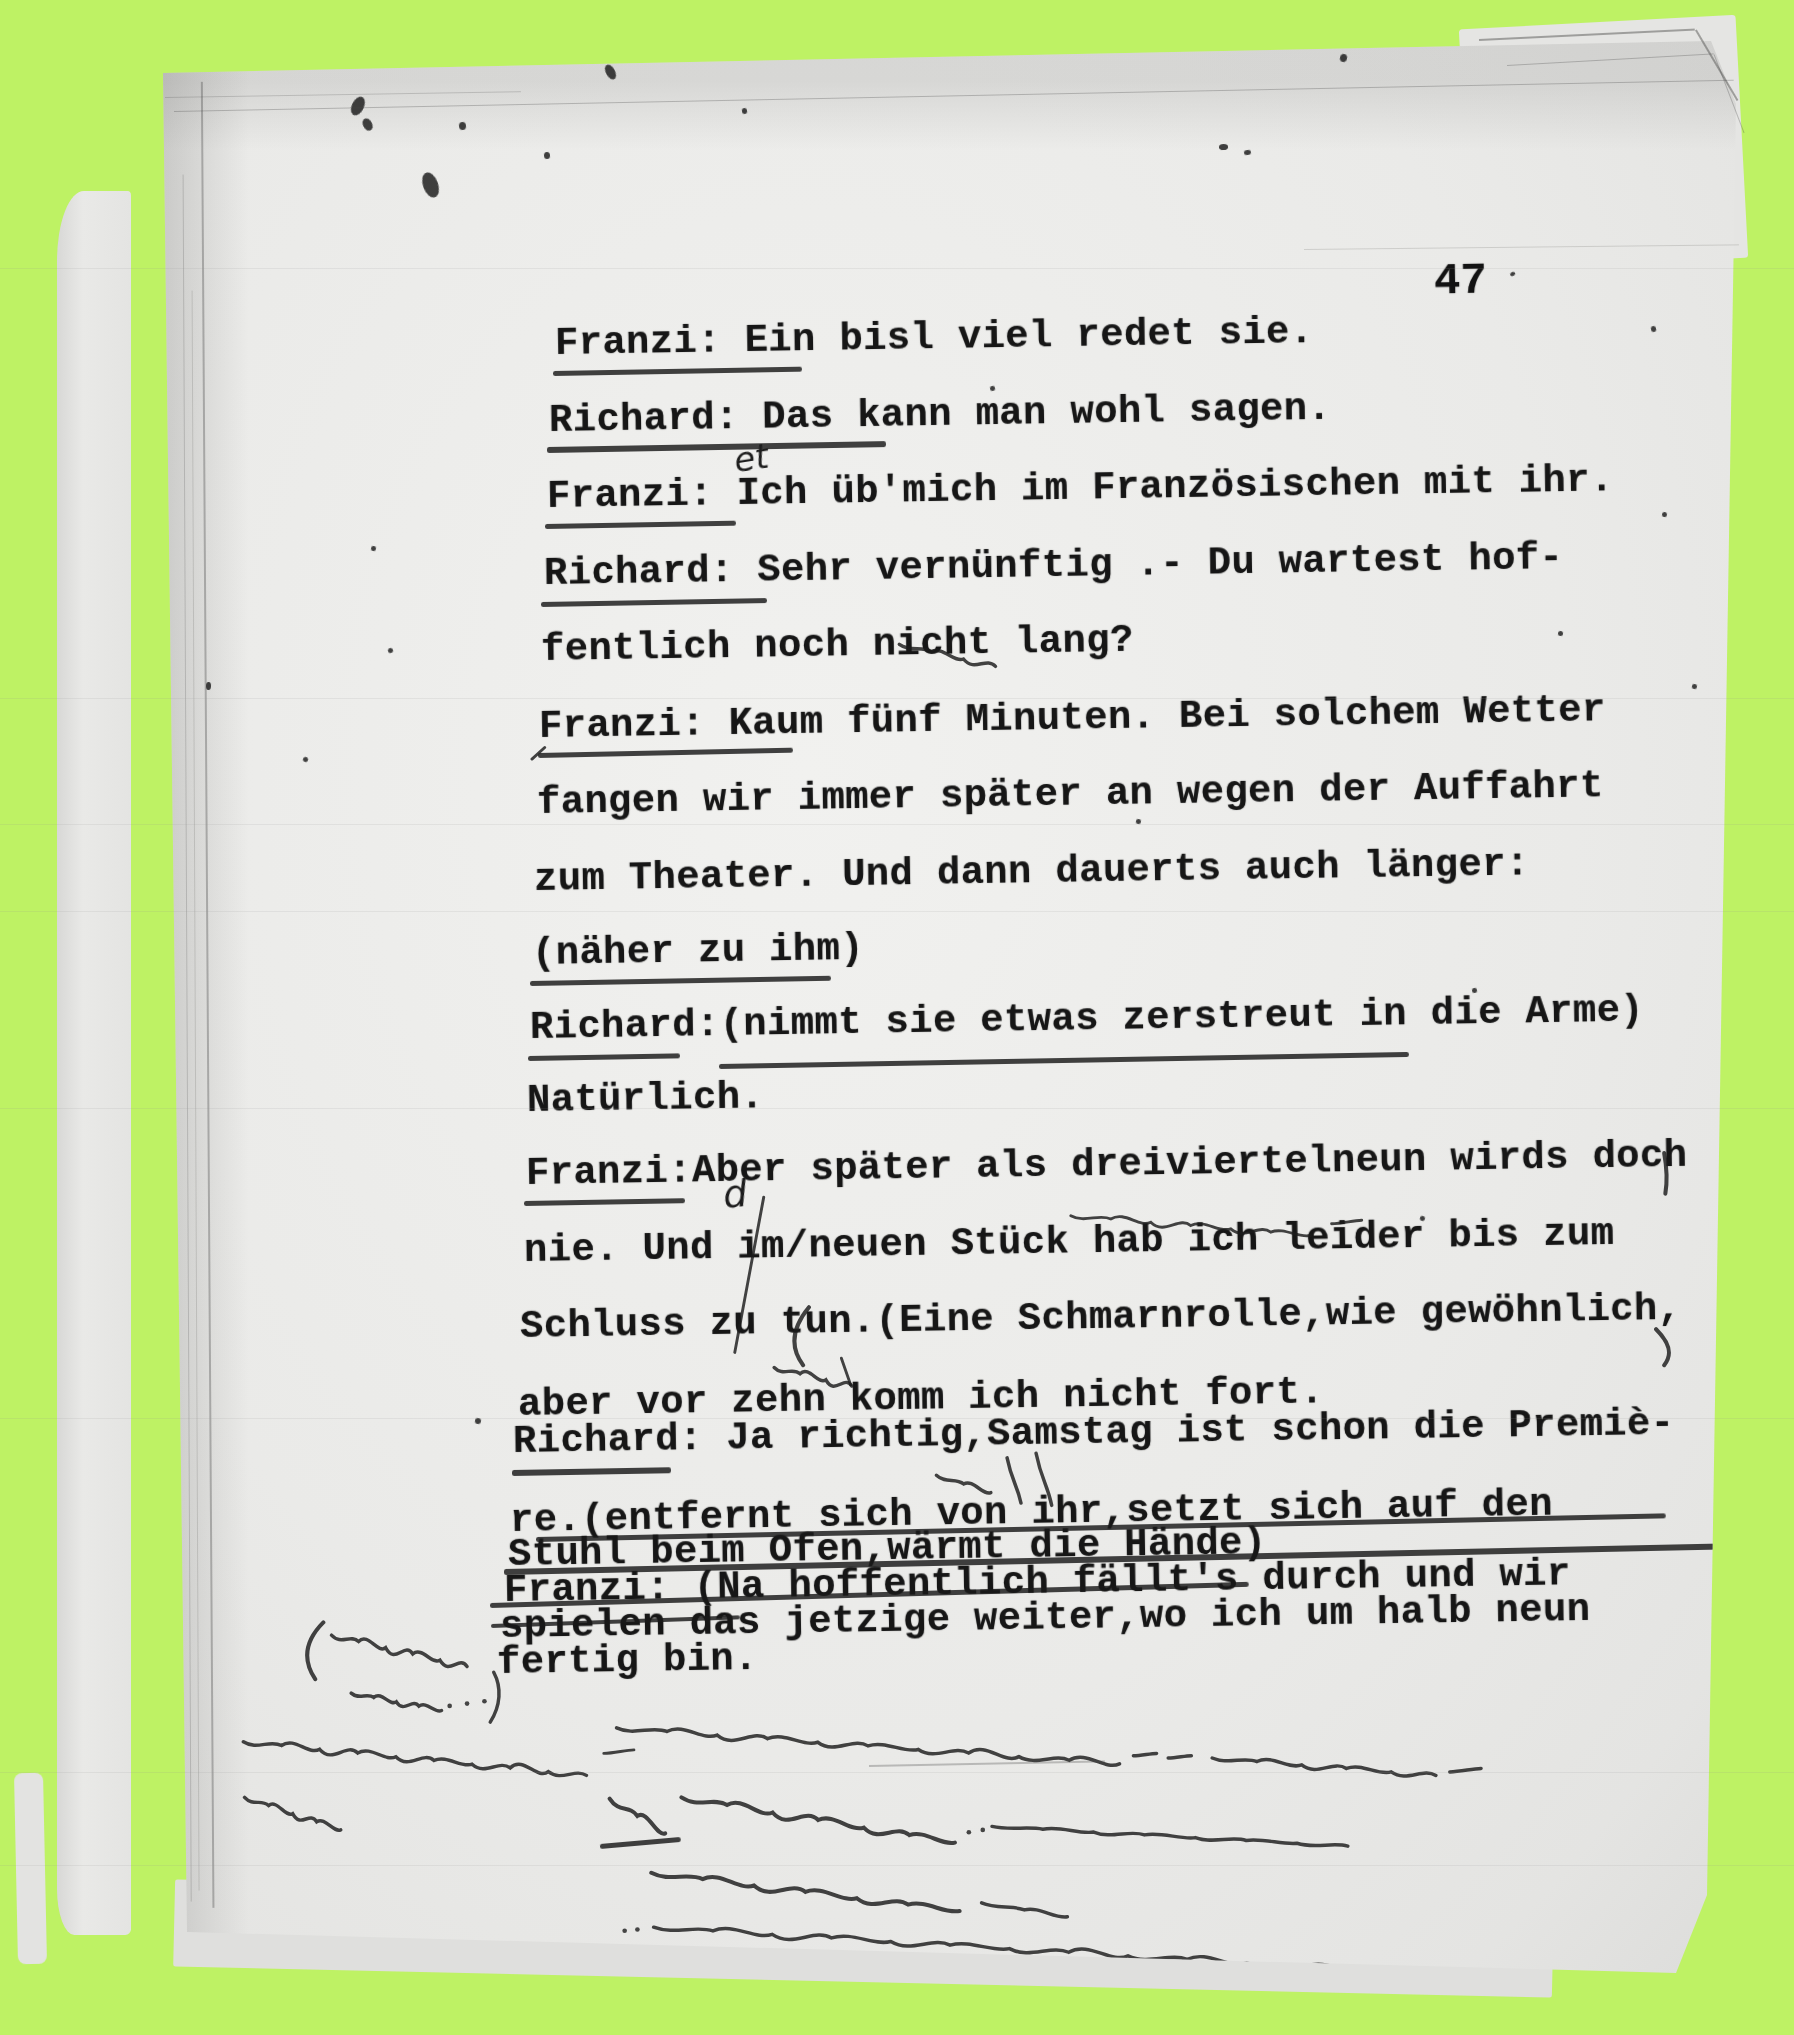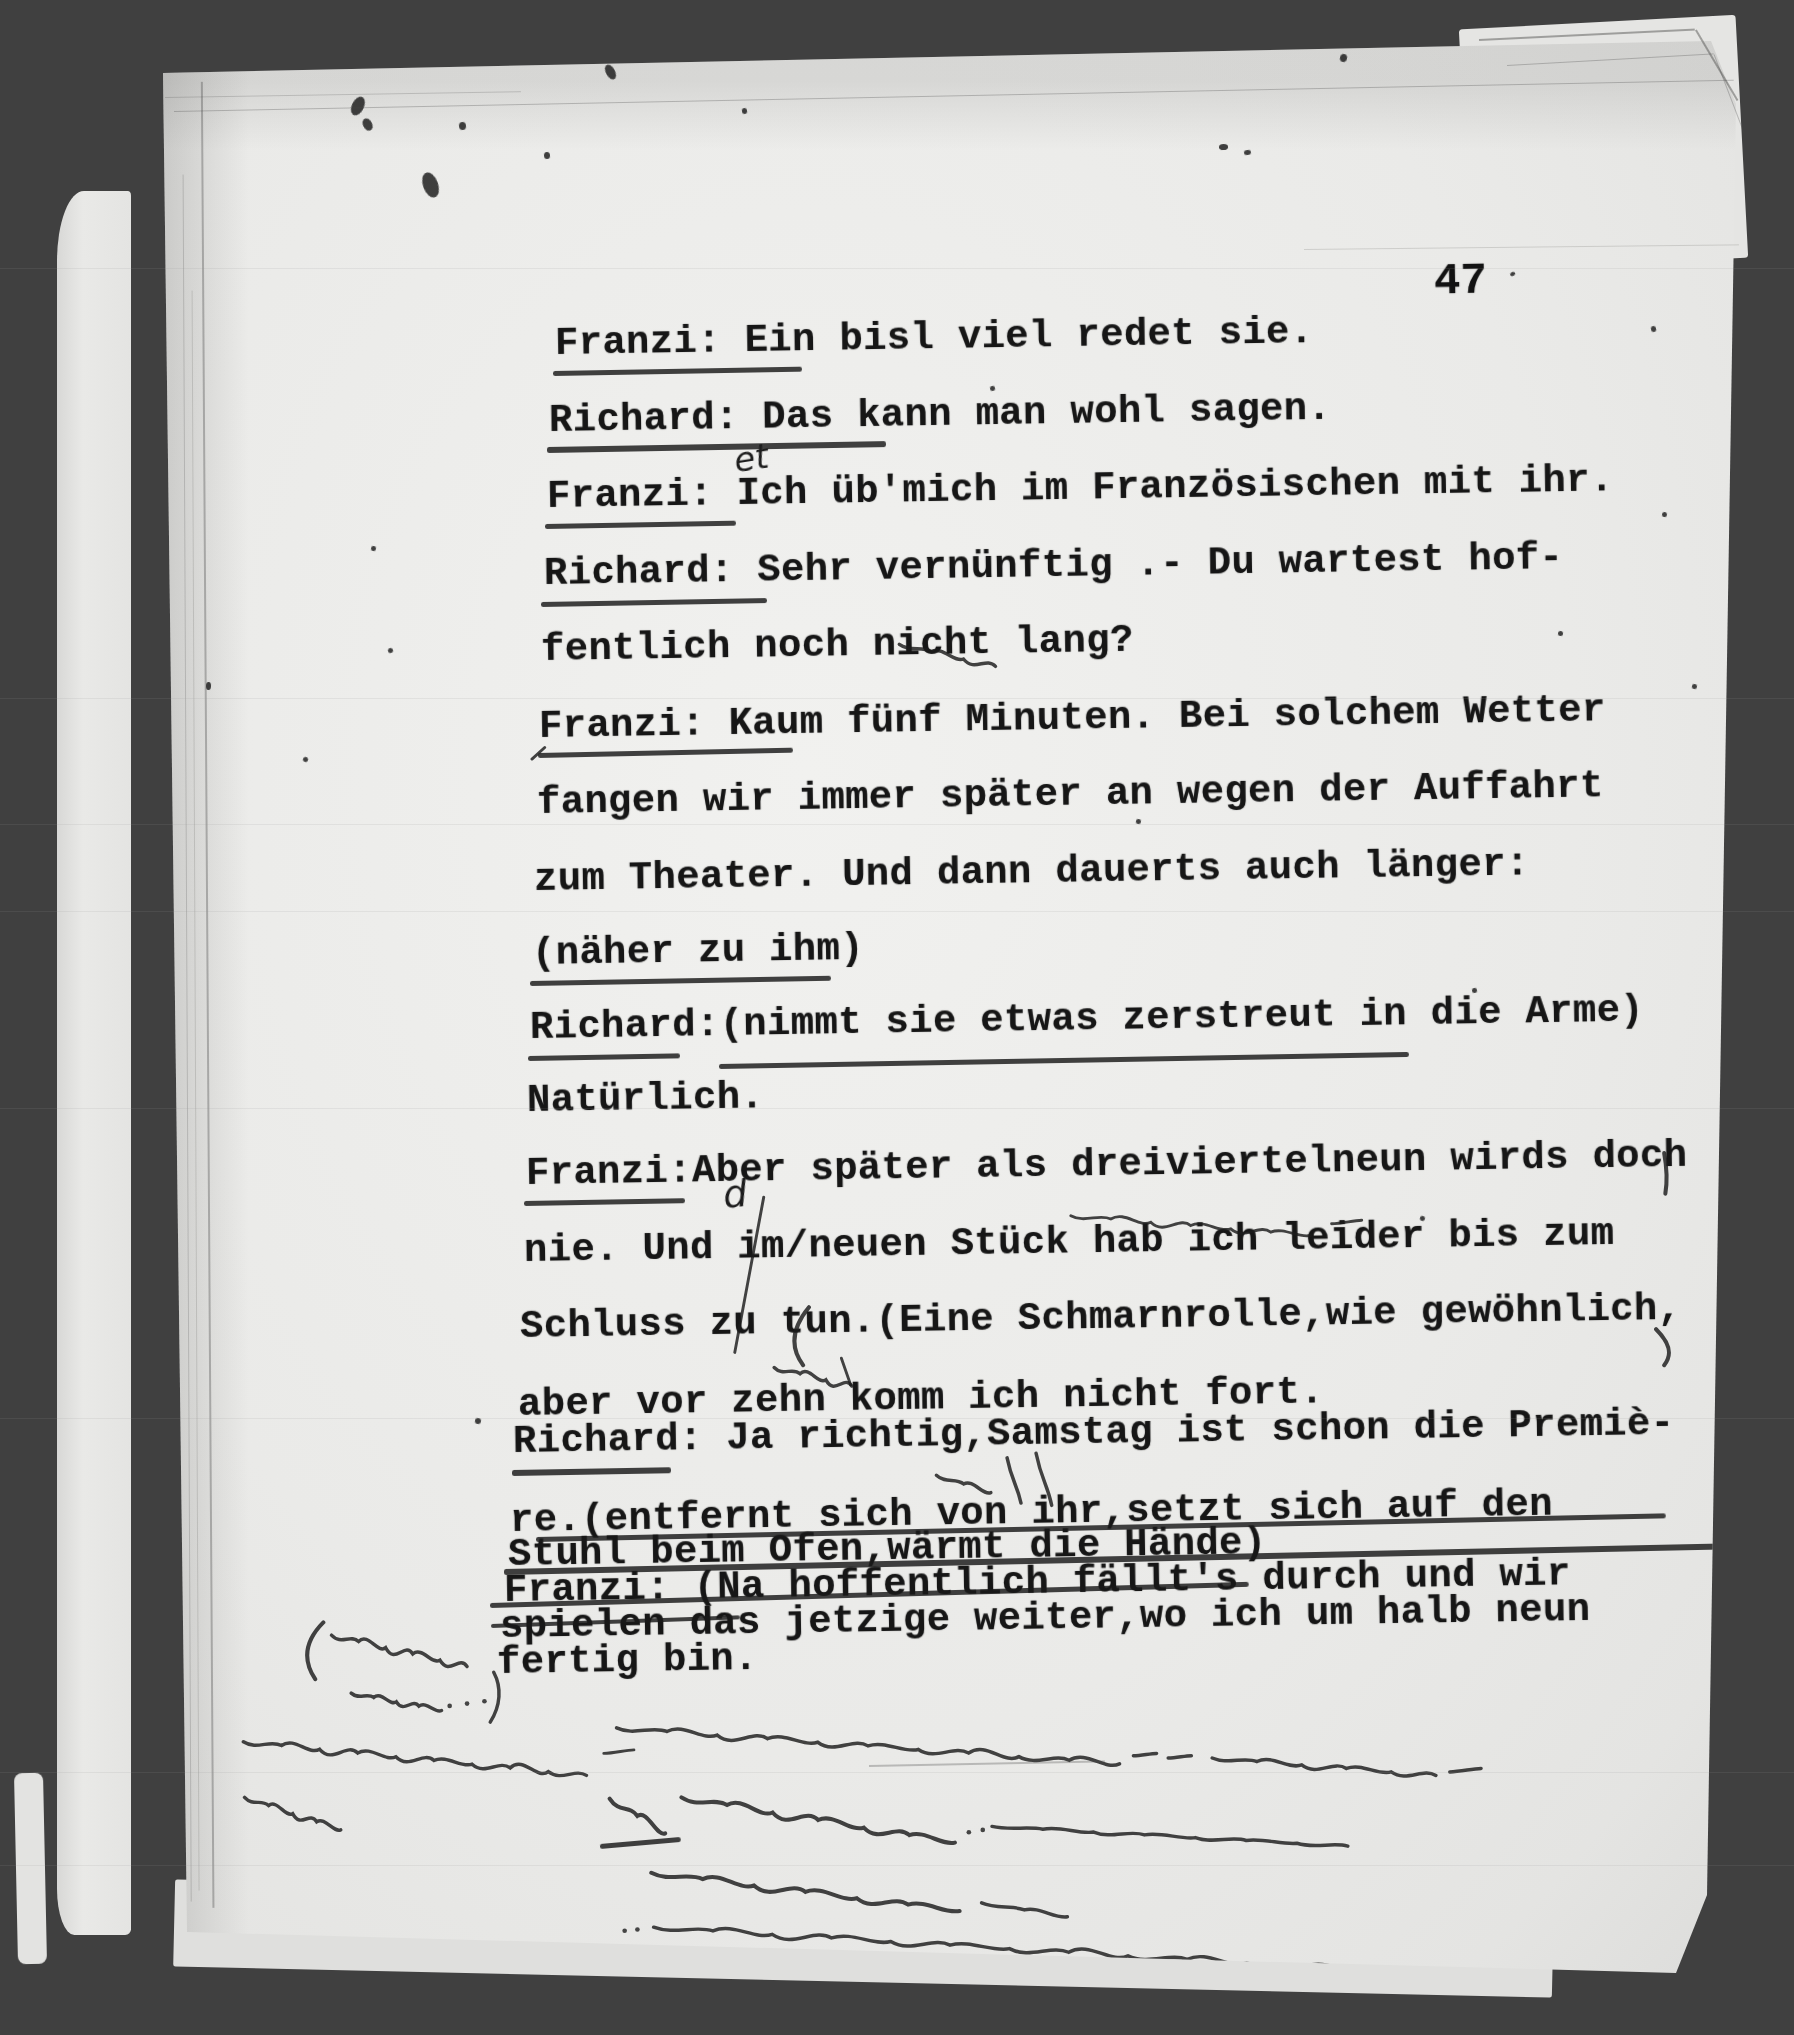--- a/index.html
+++ b/index.html
@@ -1,16 +1,16 @@
 <!DOCTYPE html>
 <html style="font-size:9.3px"><head>
 <meta charset="utf-8">
 <style>
   html,body{margin:0;padding:0;background:#000;}
-  #canvas{position:relative;width:1794px;height:2035px;background:#404040;overflow:hidden;
+  #canvas{position:relative;width:1794px;height:2035px;background:#bef264;overflow:hidden;
           font-family:"Liberation Mono","DejaVu Sans Mono",monospace;}
   .sheet{position:absolute;}
   #strip-left{left:57px;top:191px;width:74px;height:1744px;background:linear-gradient(90deg,#d8d8d6,#e9e9e7 35%,#e4e4e2);border-radius:27px 3.5px 5.8px 17.4px / 70px 4.6px 5.8px 46px;filter:blur(0.6px);}
   #strip-left2{left:16px;top:1773px;width:29px;height:191px;background:#e3e3e1;transform:rotate(-1.2deg);border-radius:8px;filter:blur(0.7px);}
   #topsheet{left:1465px;top:22px;width:277px;height:243px;background:#e5e5e3;transform:rotate(-3deg);border-radius:3.5px;}
   #undersheet{left:174px;top:1895px;width:1379px;height:87px;background:#dfdfdd;transform:rotate(1.3deg);border-radius:2.3px;}
   #page{position:absolute;inset:0;
         clip-path:polygon(163px 73px,1711px 41px,1736px 104px,1707px 1895px,1676px 1973px,187px 1932px);
         background:
           linear-gradient(90deg,rgba(120,120,118,.28) 163px,rgba(120,120,118,0) 249px),

